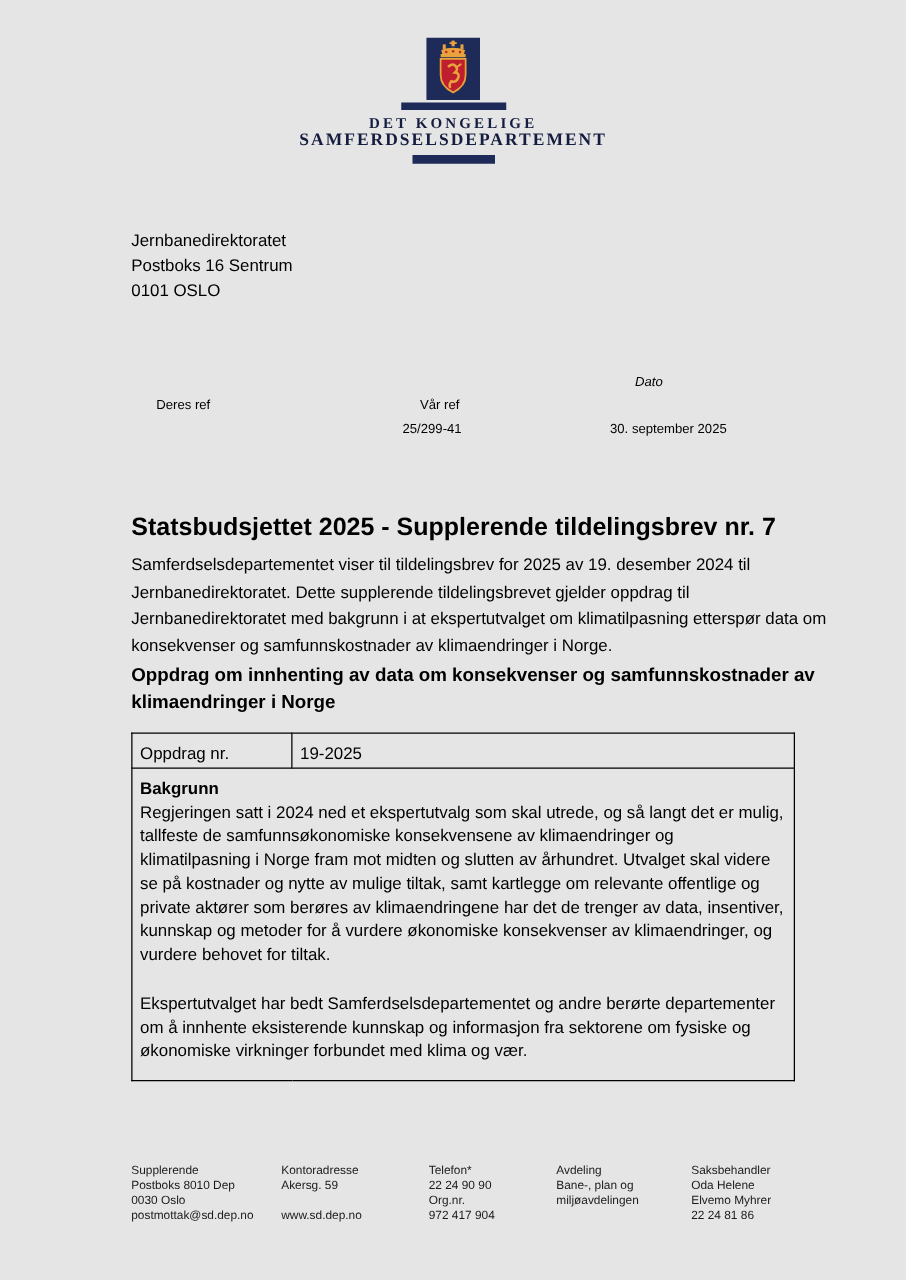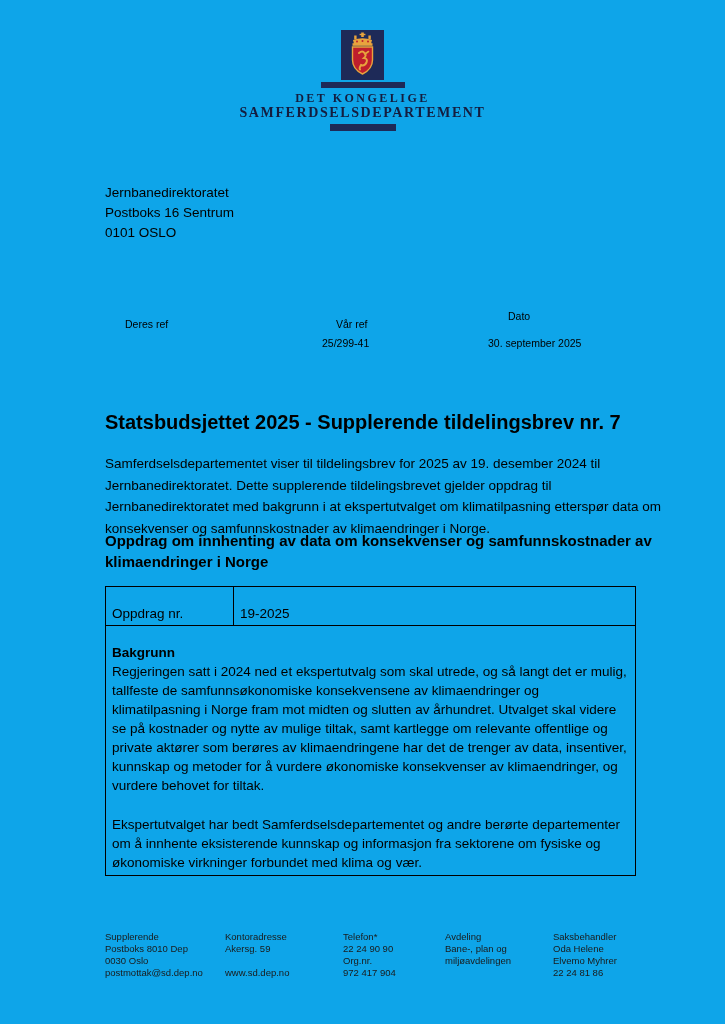--- a/index.html
+++ b/index.html
@@ -2,21 +2,21 @@
 <html lang="no"><head>
 <meta charset="utf-8">
 <title>Letter</title>
 <style>
   * { margin: 0; padding: 0; box-sizing: border-box; }
   html, body { background: #ffffff; }
   .page {
     position: relative;
     width: 725px;
     height: 1024px;
-    background: #0ea5e9;
+    background: #e5e5e5;
     font-family: "Liberation Sans", sans-serif;
     color: #000000;
     overflow: hidden;
   }
 
   
   .letterhead {
     position: absolute;
     top: 30px;
     left: 0;
@@ -58,36 +58,36 @@
     font-size: 13.5px;
     line-height: 20px;
   }
 
   
   .refs { position: absolute; left: 0; top: 0; width: 100%; }
   .ref-label { position: absolute; font-size: 10.5px; color: #000; padding-left: 20px; }
   .ref-value { position: absolute; font-size: 10.5px; color: #000; }
   .deres-label { left: 105px; top: 318px; }
   .var-label   { left: 316px; top: 318px; }
-  .dato-label  { left: 488px; top: 310px; }
+  .dato-label  { left: 488px; top: 300px; font-style: italic; }
   .deres-value { left: 105px; top: 337px; }
   .var-value   { left: 322px; top: 337px; }
   .dato-value  { left: 488px; top: 337px; }
 
   
   .doc-title {
     position: absolute;
     left: 105px; top: 411px;
     width: 560px;
     font-size: 20px;
     font-weight: bold;
   }
   .intro {
     position: absolute;
-    left: 105px; top: 453px;
+    left: 105px; top: 441px;
     width: 558px;
     font-size: 13.5px;
     line-height: 21.5px;
   }
   .section-heading {
     position: absolute;
     left: 105px; top: 530px;
     width: 548px;
     font-size: 15px;
     font-weight: bold;
@@ -98,21 +98,21 @@
   .order-table {
     position: absolute;
     left: 105px; top: 586px;
     width: 531px;
     border-collapse: collapse;
     font-size: 13.5px;
   }
   .order-table td {
     border: 1.6px solid #000000;
     vertical-align: top;
-    padding: 17px 6px 2px 6px;
+    padding: 6px 6px 2px 6px;
     line-height: 19px;
   }
   .order-table .col-label { width: 128px; }
   .order-table .cell-bold { font-weight: bold; line-height: 21px; }
   .bakgrunn-cell { height: 250px; line-height: 20.5px; }
   .bakgrunn-cell .bg-heading { font-weight: bold; }
   .bakgrunn-cell .bg-gap { height: 20px; }
 
   
   .footer {

